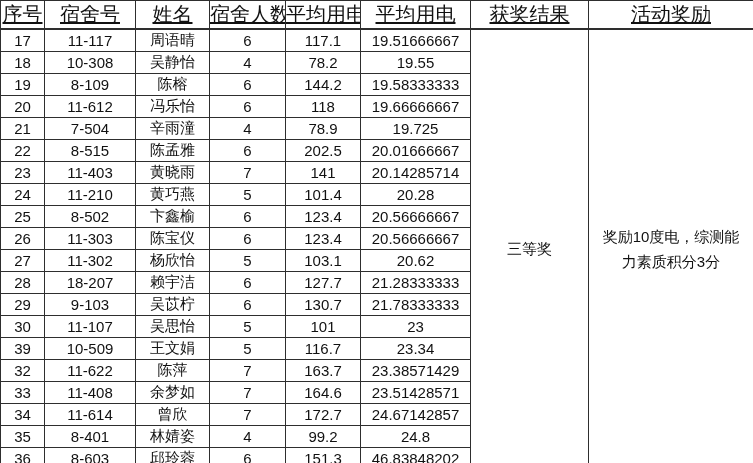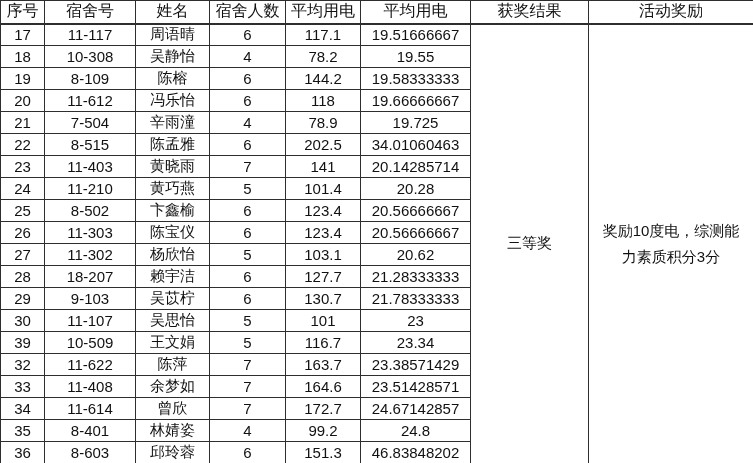--- a/index.html
+++ b/index.html
@@ -40,21 +40,22 @@
     vertical-align: middle;
     padding: 0;
     white-space: nowrap;
     overflow: hidden;
     font-weight: normal;
   }
   table.grid thead tr { height: 23px; }
   table.grid tbody tr { height: 22px; }
   table.grid thead th {
     border-bottom-width: 2px;
-    font-size: 16px;
+    font-size: 20px;
+    text-decoration: underline;
   }
   table.grid td.merged {
     vertical-align: middle;
   }
   table.grid td.wrap {
     white-space: normal;
     padding: 11px 7px;
     line-height: 1.7;
   }
 </style>
@@ -127,21 +128,21 @@
           <td>4</td>
           <td>78.9</td>
           <td>19.725</td>
         </tr>
         <tr>
           <td>22</td>
           <td>8-515</td>
           <td>陈孟雅</td>
           <td>6</td>
           <td>202.5</td>
-          <td>34.01060463</td>
+          <td>20.01666667</td>
         </tr>
         <tr>
           <td>23</td>
           <td>11-403</td>
           <td>黄晓雨</td>
           <td>7</td>
           <td>141</td>
           <td>20.14285714</td>
         </tr>
         <tr>

